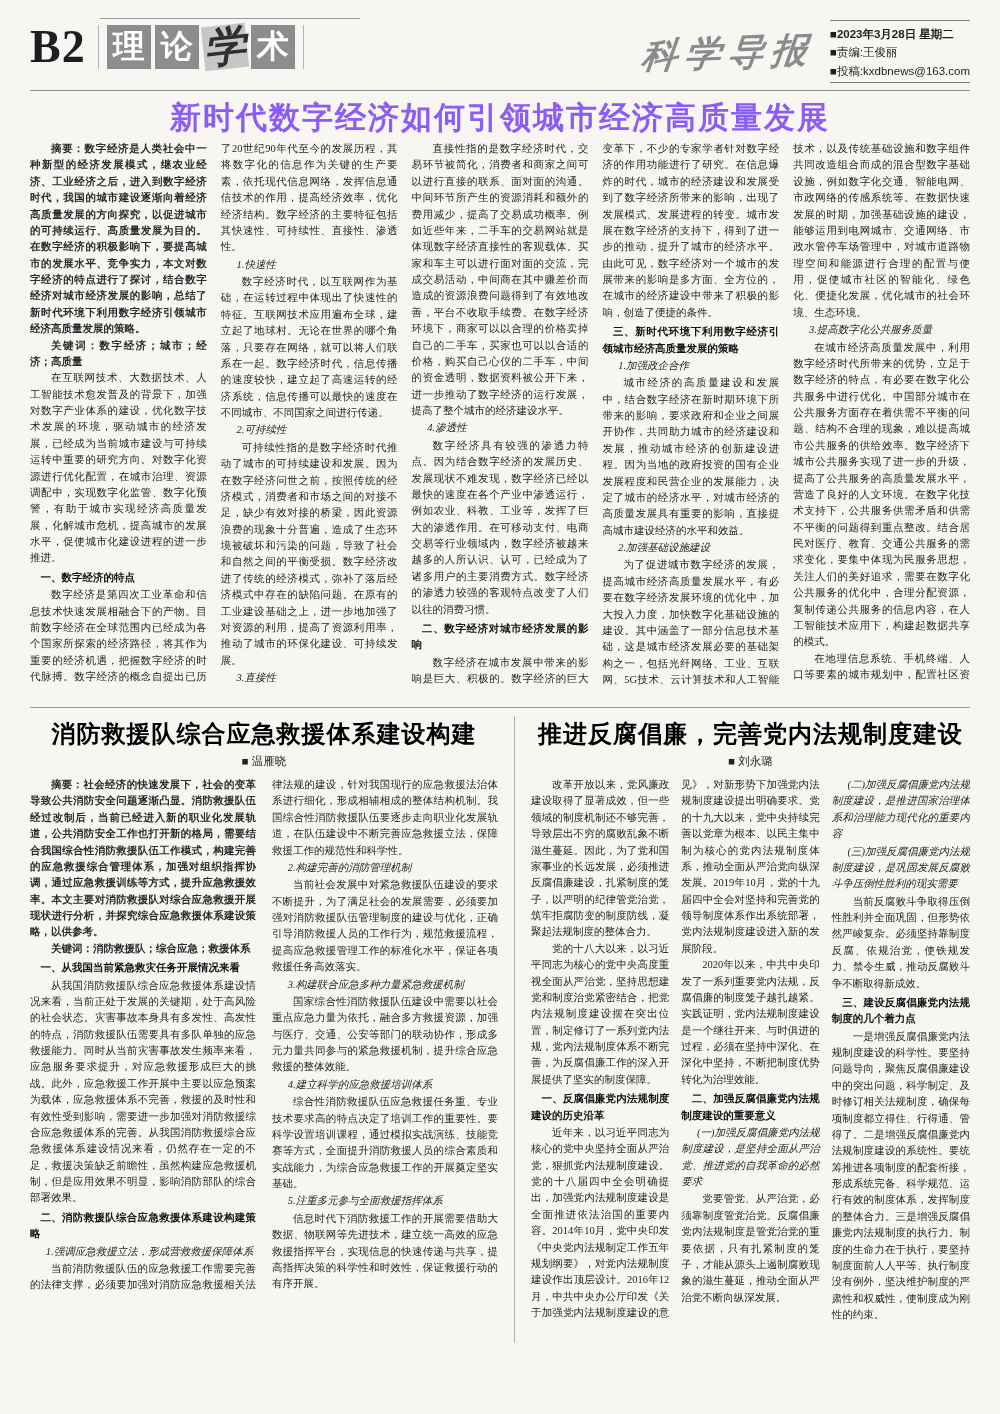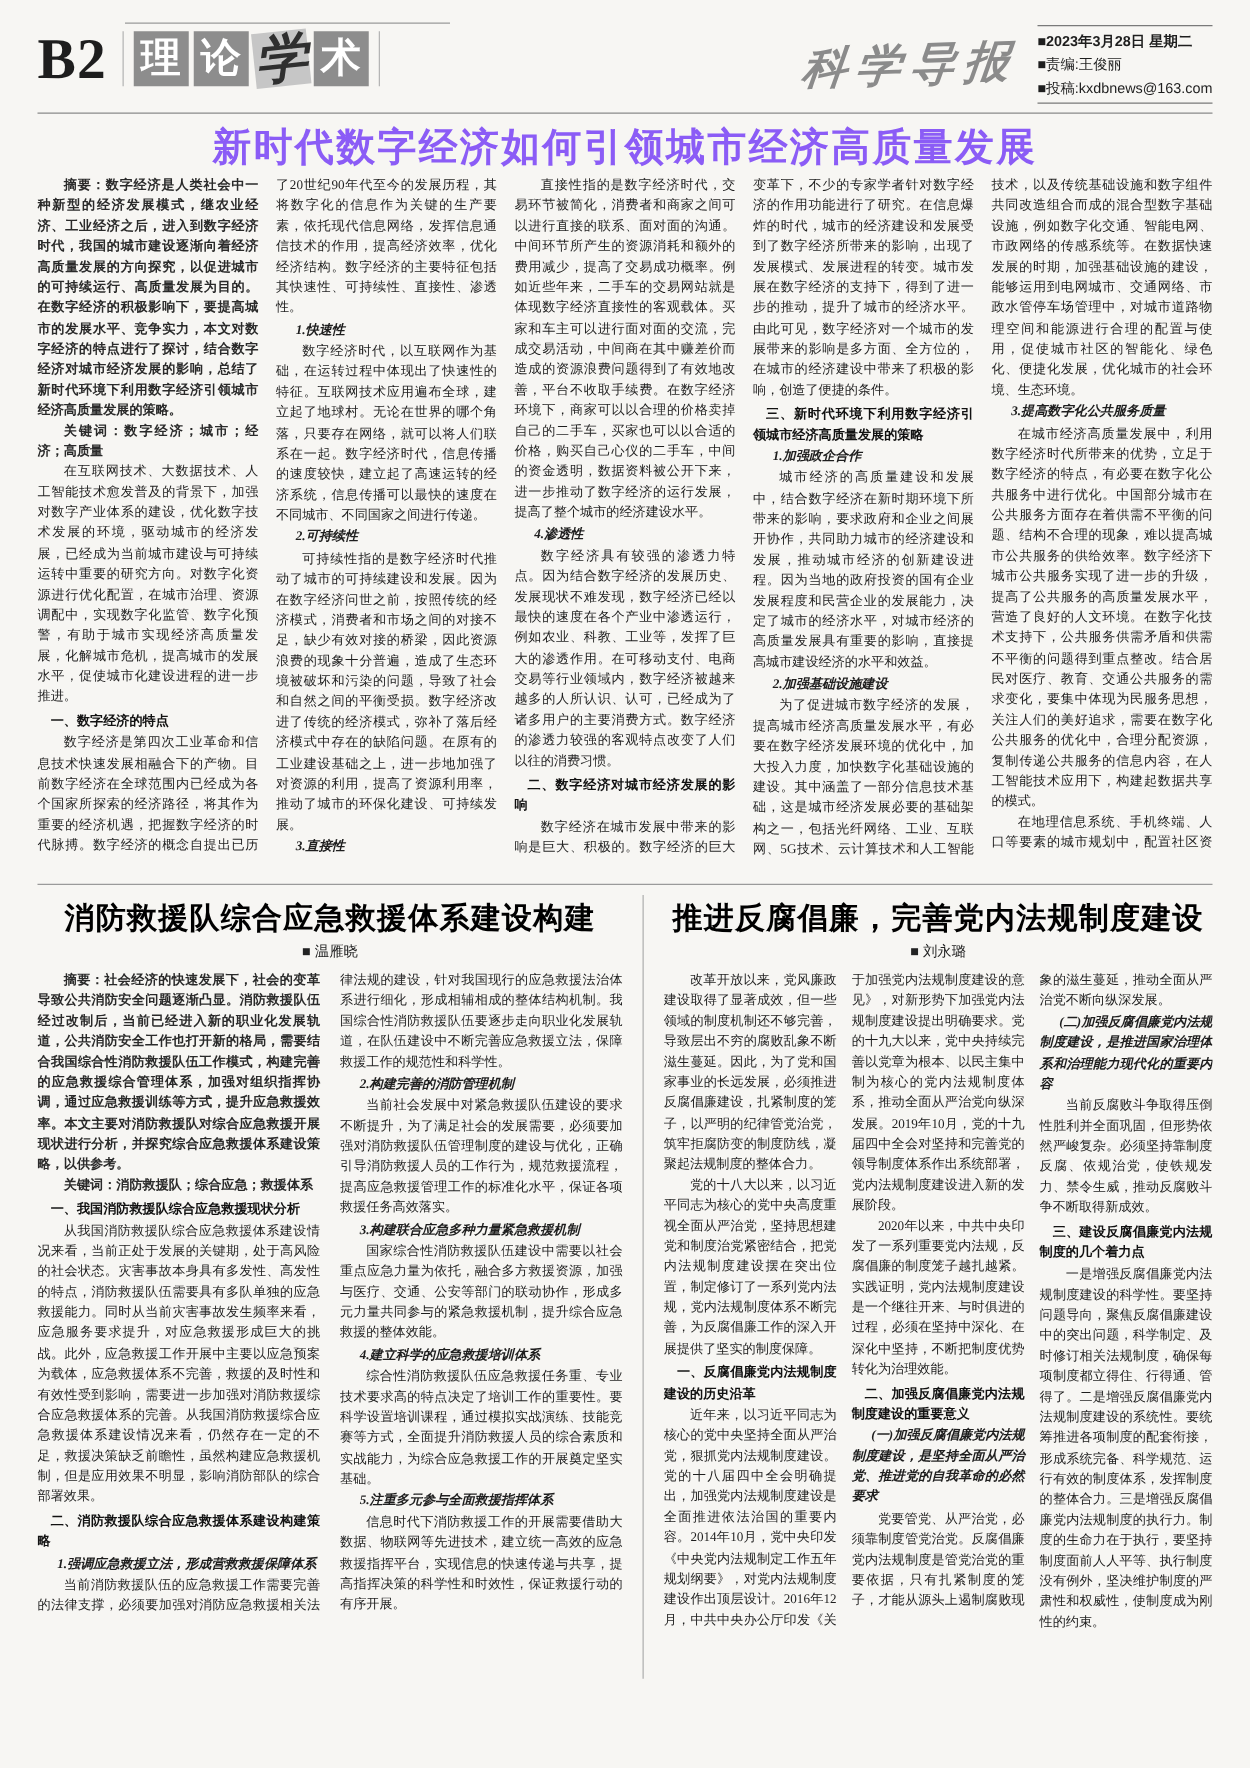--- a/index.html
+++ b/index.html
@@ -25,21 +25,21 @@
   .masthead{font-family:"DejaVu Serif",serif;font-style:italic;font-weight:bold;font-size:36px;color:#8b8b8b;
             letter-spacing:7px;transform:skewX(-8deg) rotate(-2deg);line-height:1;}
   .pubinfo{border-top:1px solid #7a7a7a;padding-top:4px;font-size:11.5px;line-height:1.6;font-family:"Liberation Sans",sans-serif;}
   .pubinfo .line1{font-weight:bold;}
   .pubinfo .line3{border-bottom:1px solid #7a7a7a;padding-bottom:2px;}
 
   
   .blk{margin:0;text-indent:2em;}
   .blk-abstract,.blk-keywords{font-weight:bold;color:#2a2a2a;}
   .blk-h1{font-family:"Liberation Sans",sans-serif;font-weight:bold;text-indent:1em;margin:2px 0;color:#111;}
-  .blk-h2{font-weight:bold;font-style:italic;text-indent:1.5em;margin:1px 0;}
+  .blk-h2{font-weight:normal;font-style:italic;text-indent:1.5em;margin:1px 0;}
 
   
   .article-top{margin-top:6px;}
   .headline-1{text-align:center;font-family:"Liberation Sans",sans-serif;font-weight:bold;font-size:31px;letter-spacing:2px;margin:4px 0 2px 0;color:#8b5cf6;}
   .byline{text-align:center;font-size:11.5px;font-family:"Liberation Sans",sans-serif;margin:4px 0 8px 0;color:#222;}
   .cols-5{column-count:5;column-gap:14px;height:556px;overflow:hidden;
           font-size:10.5px;line-height:1.56;text-align:justify;}
 
   
   .hdiv{border-top:1px solid #9a9a9a;margin:10px 0 8px 0;}
@@ -109,21 +109,21 @@
   <div class="hdiv"></div>
 
   <div class="bottom">
 
     <div class="article-bl">
       <div class="headline-2">消防救援队综合应急救援体系建设构建</div>
       <div class="byline">■ 温雁晓</div>
       <div class="cols-2">
           <p class="blk blk-abstract">摘要：社会经济的快速发展下，社会的变革导致公共消防安全问题逐渐凸显。消防救援队伍经过改制后，当前已经进入新的职业化发展轨道，公共消防安全工作也打开新的格局，需要结合我国综合性消防救援队伍工作模式，构建完善的应急救援综合管理体系，加强对组织指挥协调，通过应急救援训练等方式，提升应急救援效率。本文主要对消防救援队对综合应急救援开展现状进行分析，并探究综合应急救援体系建设策略，以供参考。</p>
           <p class="blk blk-keywords">关键词：消防救援队；综合应急；救援体系</p>
-          <p class="blk blk-h1">一、我国消防救援队综合应急救援现状分析</p>
+          <p class="blk blk-h1">一、从我国当前紧急救灾任务开展情况来看</p>
           <p class="blk blk-para">从我国消防救援队综合应急救援体系建设情况来看，当前正处于发展的关键期，处于高风险的社会状态。灾害事故本身具有多发性、高发性的特点，消防救援队伍需要具有多队单独的应急救援能力。同时从当前灾害事故发生频率来看，应急服务要求提升，对应急救援形成巨大的挑战。此外，应急救援工作开展中主要以应急预案为载体，应急救援体系不完善，救援的及时性和有效性受到影响，需要进一步加强对消防救援综合应急救援体系的完善。从我国消防救援综合应急救援体系建设情况来看，仍然存在一定的不足，救援决策缺乏前瞻性，虽然构建应急救援机制，但是应用效果不明显，影响消防部队的综合部署效果。</p>
           <p class="blk blk-h1">二、消防救援队综合应急救援体系建设构建策略</p>
           <p class="blk blk-h2">1.强调应急救援立法，形成营救救援保障体系</p>
           <p class="blk blk-para">当前消防救援队伍的应急救援工作需要完善的法律支撑，必须要加强对消防应急救援相关法律法规的建设，针对我国现行的应急救援法治体系进行细化，形成相辅相成的整体结构机制。我国综合性消防救援队伍要逐步走向职业化发展轨道，在队伍建设中不断完善应急救援立法，保障救援工作的规范性和科学性。</p>
           <p class="blk blk-h2">2.构建完善的消防管理机制</p>
           <p class="blk blk-para">当前社会发展中对紧急救援队伍建设的要求不断提升，为了满足社会的发展需要，必须要加强对消防救援队伍管理制度的建设与优化，正确引导消防救援人员的工作行为，规范救援流程，提高应急救援管理工作的标准化水平，保证各项救援任务高效落实。</p>
           <p class="blk blk-h2">3.构建联合应急多种力量紧急救援机制</p>
           <p class="blk blk-para">国家综合性消防救援队伍建设中需要以社会重点应急力量为依托，融合多方救援资源，加强与医疗、交通、公安等部门的联动协作，形成多元力量共同参与的紧急救援机制，提升综合应急救援的整体效能。</p>
           <p class="blk blk-h2">4.建立科学的应急救援培训体系</p>
           <p class="blk blk-para">综合性消防救援队伍应急救援任务重、专业技术要求高的特点决定了培训工作的重要性。要科学设置培训课程，通过模拟实战演练、技能竞赛等方式，全面提升消防救援人员的综合素质和实战能力，为综合应急救援工作的开展奠定坚实基础。</p>
@@ -138,20 +138,21 @@
       <div class="cols-3">
           <p class="blk blk-para">改革开放以来，党风廉政建设取得了显著成效，但一些领域的制度机制还不够完善，导致层出不穷的腐败乱象不断滋生蔓延。因此，为了党和国家事业的长远发展，必须推进反腐倡廉建设，扎紧制度的笼子，以严明的纪律管党治党，筑牢拒腐防变的制度防线，凝聚起法规制度的整体合力。</p>
           <p class="blk blk-para">党的十八大以来，以习近平同志为核心的党中央高度重视全面从严治党，坚持思想建党和制度治党紧密结合，把党内法规制度建设摆在突出位置，制定修订了一系列党内法规，党内法规制度体系不断完善，为反腐倡廉工作的深入开展提供了坚实的制度保障。</p>
           <p class="blk blk-h1">一、反腐倡廉党内法规制度建设的历史沿革</p>
           <p class="blk blk-para">近年来，以习近平同志为核心的党中央坚持全面从严治党，狠抓党内法规制度建设。党的十八届四中全会明确提出，加强党内法规制度建设是全面推进依法治国的重要内容。2014年10月，党中央印发《中央党内法规制定工作五年规划纲要》，对党内法规制度建设作出顶层设计。2016年12月，中共中央办公厅印发《关于加强党内法规制度建设的意见》，对新形势下加强党内法规制度建设提出明确要求。党的十九大以来，党中央持续完善以党章为根本、以民主集中制为核心的党内法规制度体系，推动全面从严治党向纵深发展。2019年10月，党的十九届四中全会对坚持和完善党的领导制度体系作出系统部署，党内法规制度建设进入新的发展阶段。</p>
           <p class="blk blk-para">2020年以来，中共中央印发了一系列重要党内法规，反腐倡廉的制度笼子越扎越紧。实践证明，党内法规制度建设是一个继往开来、与时俱进的过程，必须在坚持中深化、在深化中坚持，不断把制度优势转化为治理效能。</p>
           <p class="blk blk-h1">二、加强反腐倡廉党内法规制度建设的重要意义</p>
           <p class="blk blk-h2">(一)加强反腐倡廉党内法规制度建设，是坚持全面从严治党、推进党的自我革命的必然要求</p>
           <p class="blk blk-para">党要管党、从严治党，必须靠制度管党治党。反腐倡廉党内法规制度是管党治党的重要依据，只有扎紧制度的笼子，才能从源头上遏制腐败现象的滋生蔓延，推动全面从严治党不断向纵深发展。</p>
           <p class="blk blk-h2">(二)加强反腐倡廉党内法规制度建设，是推进国家治理体系和治理能力现代化的重要内容</p>
+          <p class="blk blk-h2">(三)加强反腐倡廉党内法规制度建设，是巩固发展反腐败斗争压倒性胜利的现实需要</p>
           <p class="blk blk-para">当前反腐败斗争取得压倒性胜利并全面巩固，但形势依然严峻复杂。必须坚持靠制度反腐、依规治党，使铁规发力、禁令生威，推动反腐败斗争不断取得新成效。</p>
           <p class="blk blk-h1">三、建设反腐倡廉党内法规制度的几个着力点</p>
           <p class="blk blk-para">一是增强反腐倡廉党内法规制度建设的科学性。要坚持问题导向，聚焦反腐倡廉建设中的突出问题，科学制定、及时修订相关法规制度，确保每项制度都立得住、行得通、管得了。二是增强反腐倡廉党内法规制度建设的系统性。要统筹推进各项制度的配套衔接，形成系统完备、科学规范、运行有效的制度体系，发挥制度的整体合力。三是增强反腐倡廉党内法规制度的执行力。制度的生命力在于执行，要坚持制度面前人人平等、执行制度没有例外，坚决维护制度的严肃性和权威性，使制度成为刚性的约束。</p>
         </div>
     </div>
 
   </div>
 </div>
 
 </body></html>

